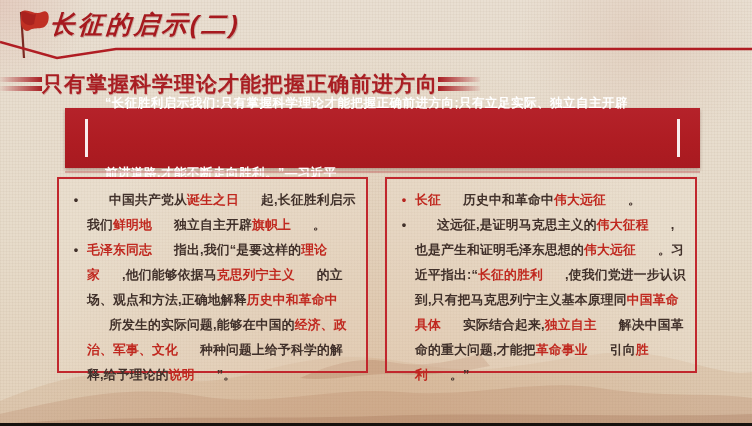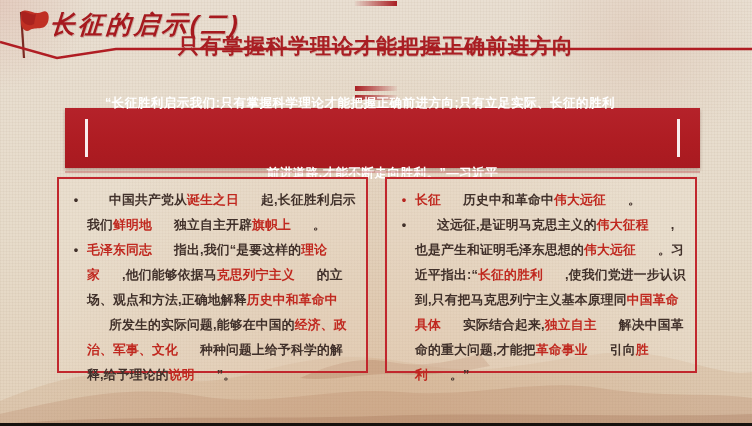--- a/index.html
+++ b/index.html
@@ -20,21 +20,21 @@
     position:absolute;left:50px;top:8px;
     font-size:25px;font-weight:bold;font-style:italic;
     color:#a6191e;letter-spacing:3px;
     text-shadow:1px 1px 0 rgba(120,20,20,0.25);
     transform:skewX(-4deg);
   }
   .header-line{position:absolute;left:0;top:0;width:752px;height:66px;pointer-events:none;}
   
   .section-title-row{
     position:absolute;left:0;top:68px;width:752px;height:32px;
-    display:flex;align-items:center;justify-content:flex-end;gap:26px;flex-direction:column;
+    display:flex;align-items:center;justify-content:flex-start;gap:0;
   }
   .deco{display:flex;flex-direction:column;gap:4px;}
   .deco b{display:block;width:42px;height:5px;}
   .deco.left b{background:linear-gradient(to right, rgba(169,30,35,0.05), #a91e23);}
   .deco.right b{background:linear-gradient(to left, rgba(169,30,35,0.05), #a91e23);}
   .section-title{
     font-size:21px;font-weight:bold;color:#a91e23;letter-spacing:1px;
     text-shadow:0.5px 0.5px 0 rgba(150,30,30,0.3);
   }
   
@@ -44,21 +44,21 @@
     box-shadow:0 2px 3px rgba(90,30,20,0.35);
   }
   .banner .vbar{position:absolute;top:11px;bottom:11px;width:3px;background:rgba(255,255,255,0.92);}
   .banner .vbar.l{left:20px;}
   .banner .vbar.r{right:20px;}
   .banner-text{
     position:absolute;left:40px;right:40px;top:7px;bottom:7px;
     color:#ffffff;font-size:12.5px;font-weight:bold;letter-spacing:0.5px;line-height:23px;
     display:flex;flex-direction:column;justify-content:center;
   }
-  .banner-line2{display:flex;justify-content:center;margin-top:47px;}
+  .banner-line2{display:flex;justify-content:flex-start;margin-top:47px;}
   .banner-underline{
     position:absolute;left:65px;top:171px;width:635px;height:2px;
     background:rgba(176,29,35,0.28);
   }
   
   .content-box{
     position:absolute;top:177px;height:192px;
     border:2px solid #c1272d;background:rgba(238,228,212,0.25);
   }
   .content-box.left{left:57px;width:307px;}
@@ -106,21 +106,21 @@
     <span class="deco right">
         <b></b>
         <b></b>
       </span>
   </div>
 
   <div class="banner">
     <span class="vbar l"></span>
     <span class="vbar r"></span>
     <div class="banner-text">
-      <div>“长征胜利启示我们:只有掌握科学理论才能把握正确前进方向;只有立足实际、长征的胜利</div>
+      <div>“长征胜利启示我们:只有掌握科学理论才能把握正确前进方向;只有立足实际、独立自主开辟</div>
       <div class="banner-line2">
         <span>前进道路,才能不断走向胜利。”</span>
         <span>—习近平</span>
       </div>
     </div>
   </div>
   <div class="banner-underline"></div>
 
   <div class="content-box left">
     <ul>

